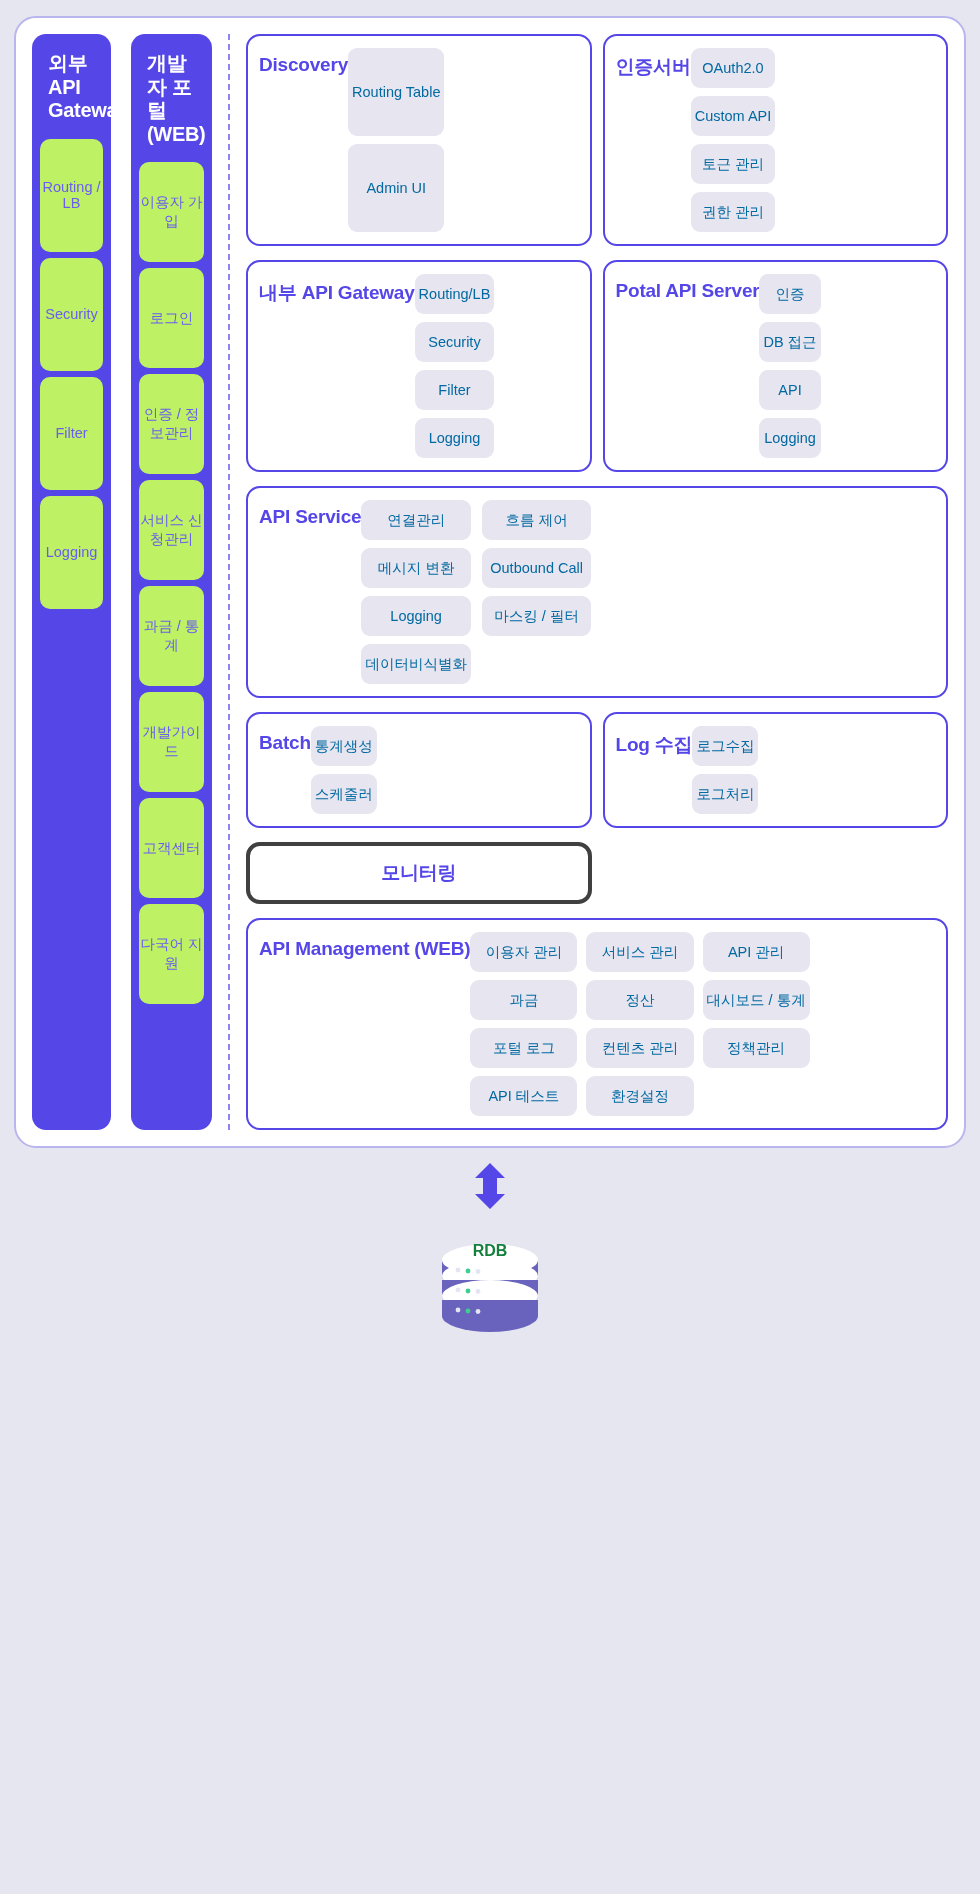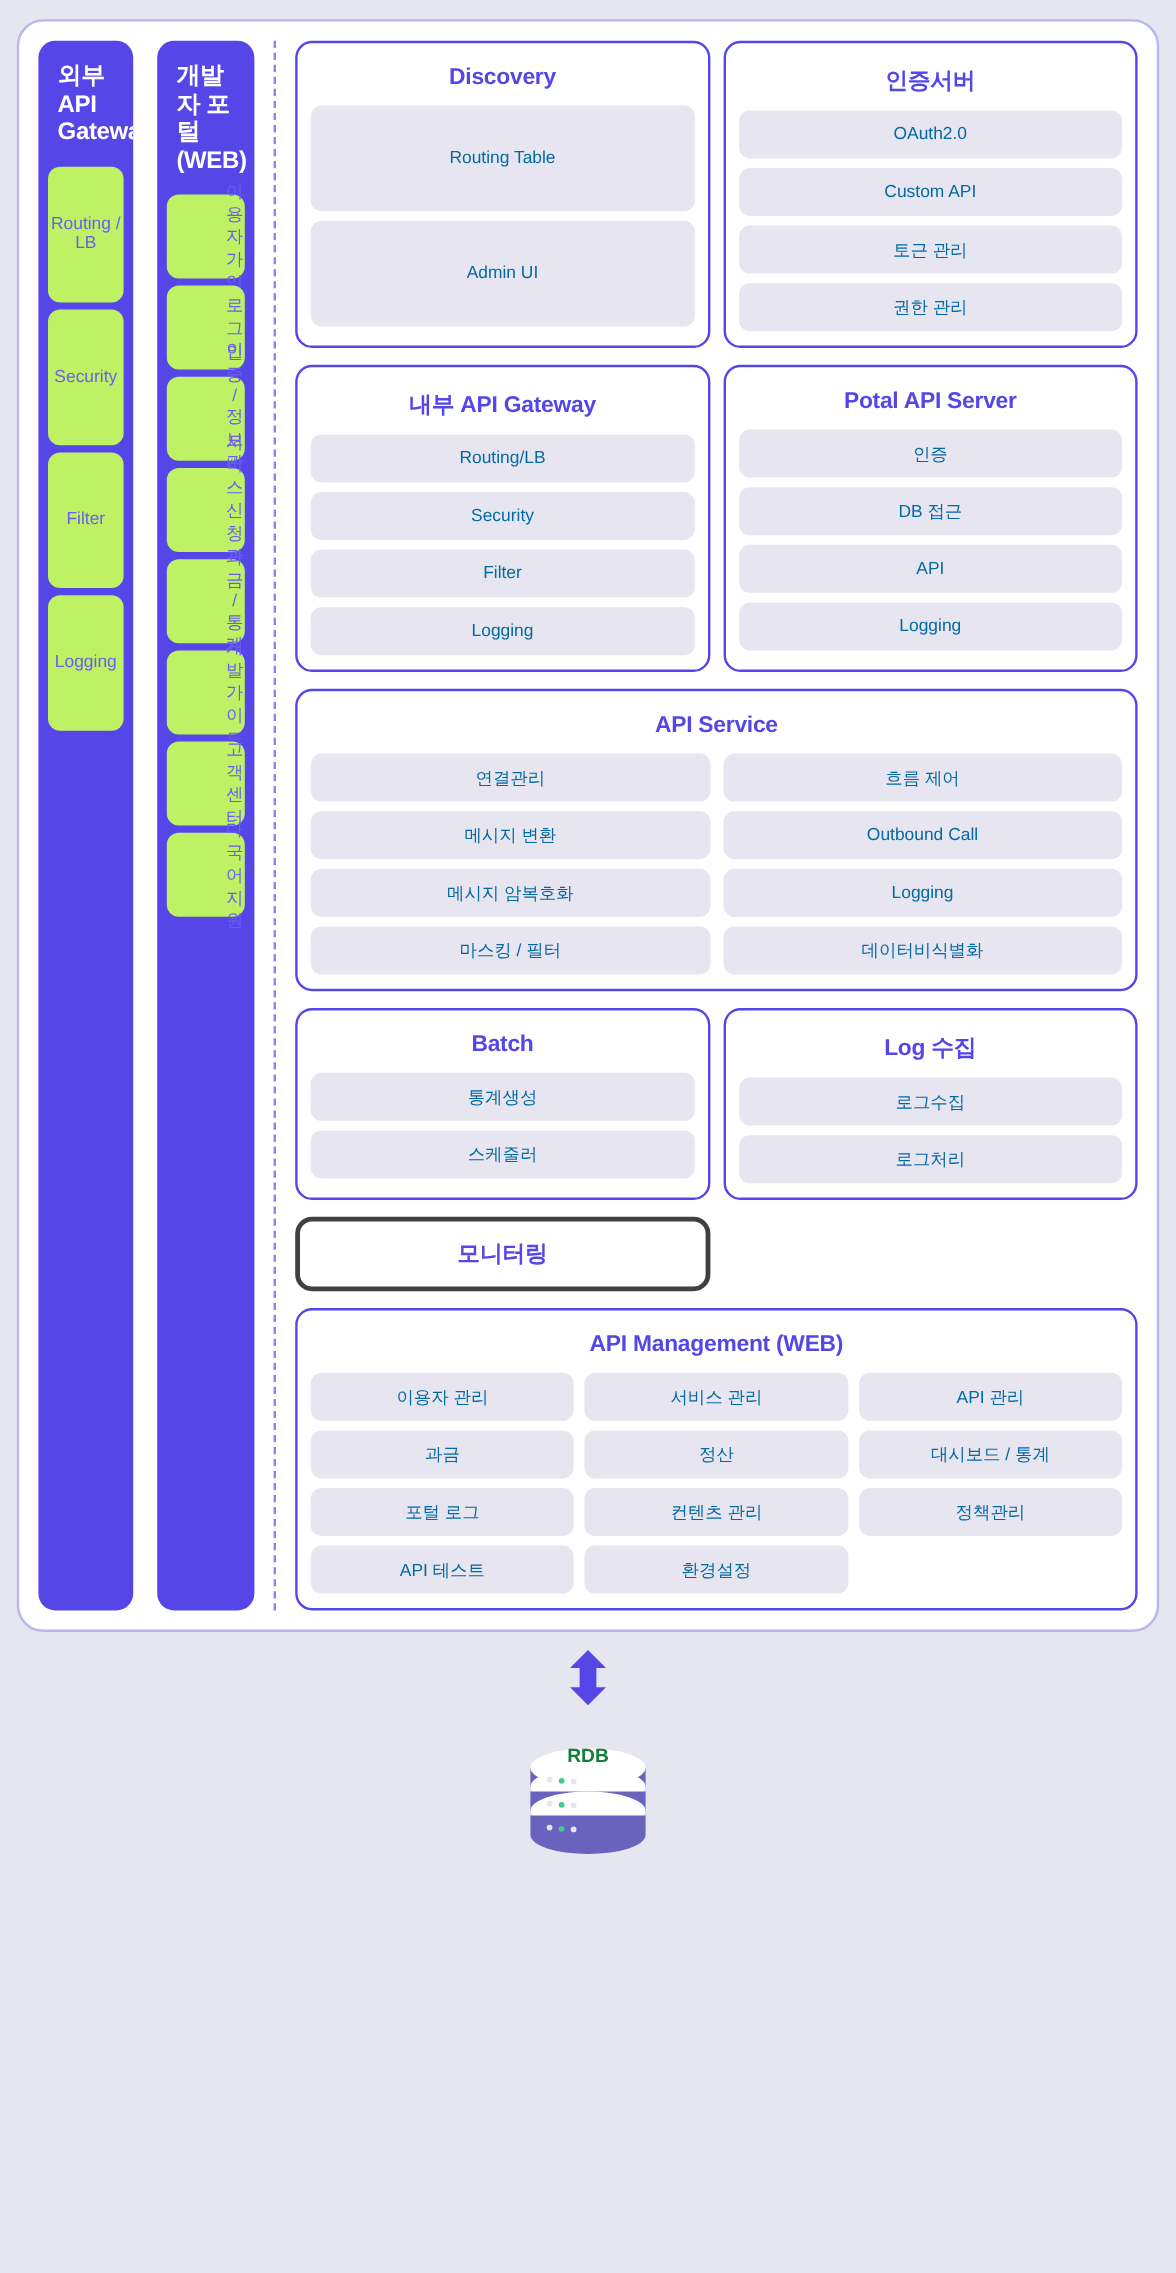--- a/index.html
+++ b/index.html
@@ -63,21 +63,21 @@
     background: #bef264;
     border-radius: 10px;
     color: #6a5df0;
     font-size: 14.5px;
     text-align: center;
     display: flex;
     align-items: center;
     justify-content: center;
   }
   .rail-gw .railitem { height: 113px; }
-  .rail-portal .railitem { height: 70px; padding-left: 48px; }
+  .rail-portal .railitem { height: 100px; }
 
   
   .dashed {
     flex: 0 0 0px;
     width: 0;
     border-left: 2px dashed #8d84ee;
     margin: 0 16px 0 0;
     align-self: stretch;
   }
 
@@ -96,21 +96,21 @@
     align-items: stretch;
   }
   .row2 > * { flex: 1 1 0; min-width: 0; }
 
   .card {
     border: 2px solid #5546e8;
     border-radius: 14px;
     background: #ffffff;
     padding: 12px 11px 12px 11px;
     display: flex;
-    flex-direction: column;
+    flex-direction: row;
   }
   .card-title {
     color: #5546e8;
     font-weight: bold;
     font-size: 19px;
     text-align: center;
     padding: 6px 0 12px 0;
     letter-spacing: -0.2px;
   }
   .chips {
@@ -264,21 +264,20 @@
 
       </div>
 
       <div class="card">
         <div class="card-title">API Service</div>
         <div class="chips-2">
           <div class="chip">연결관리</div>
           <div class="chip">흐름 제어</div>
           <div class="chip">메시지 변환</div>
           <div class="chip">Outbound Call</div>
-          <div class="chip">메시지 암복호화</div>
           <div class="chip">Logging</div>
           <div class="chip">마스킹 / 필터</div>
           <div class="chip">데이터비식별화</div>
         </div>
       </div>
 
       <div class="row2">
 
         <div class="card">
           <div class="card-title">Batch</div>

